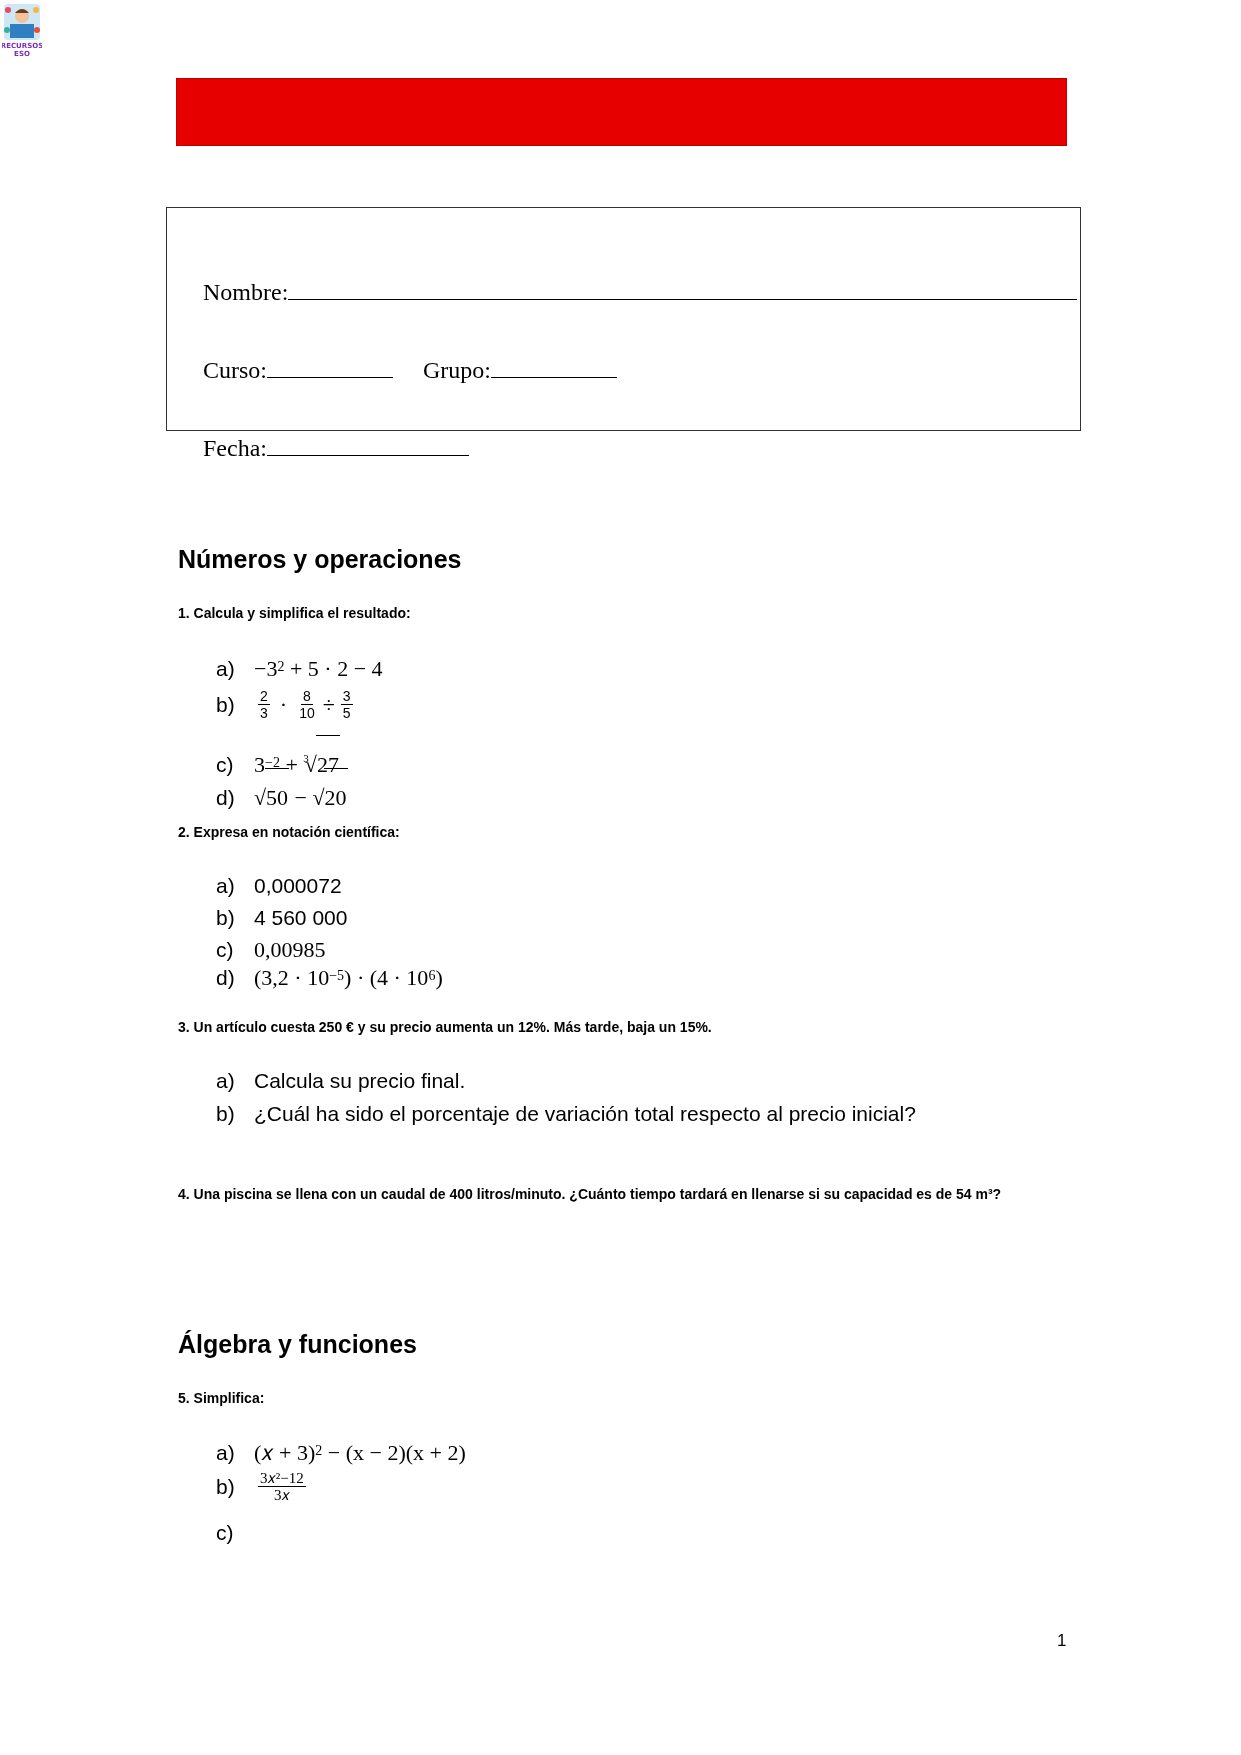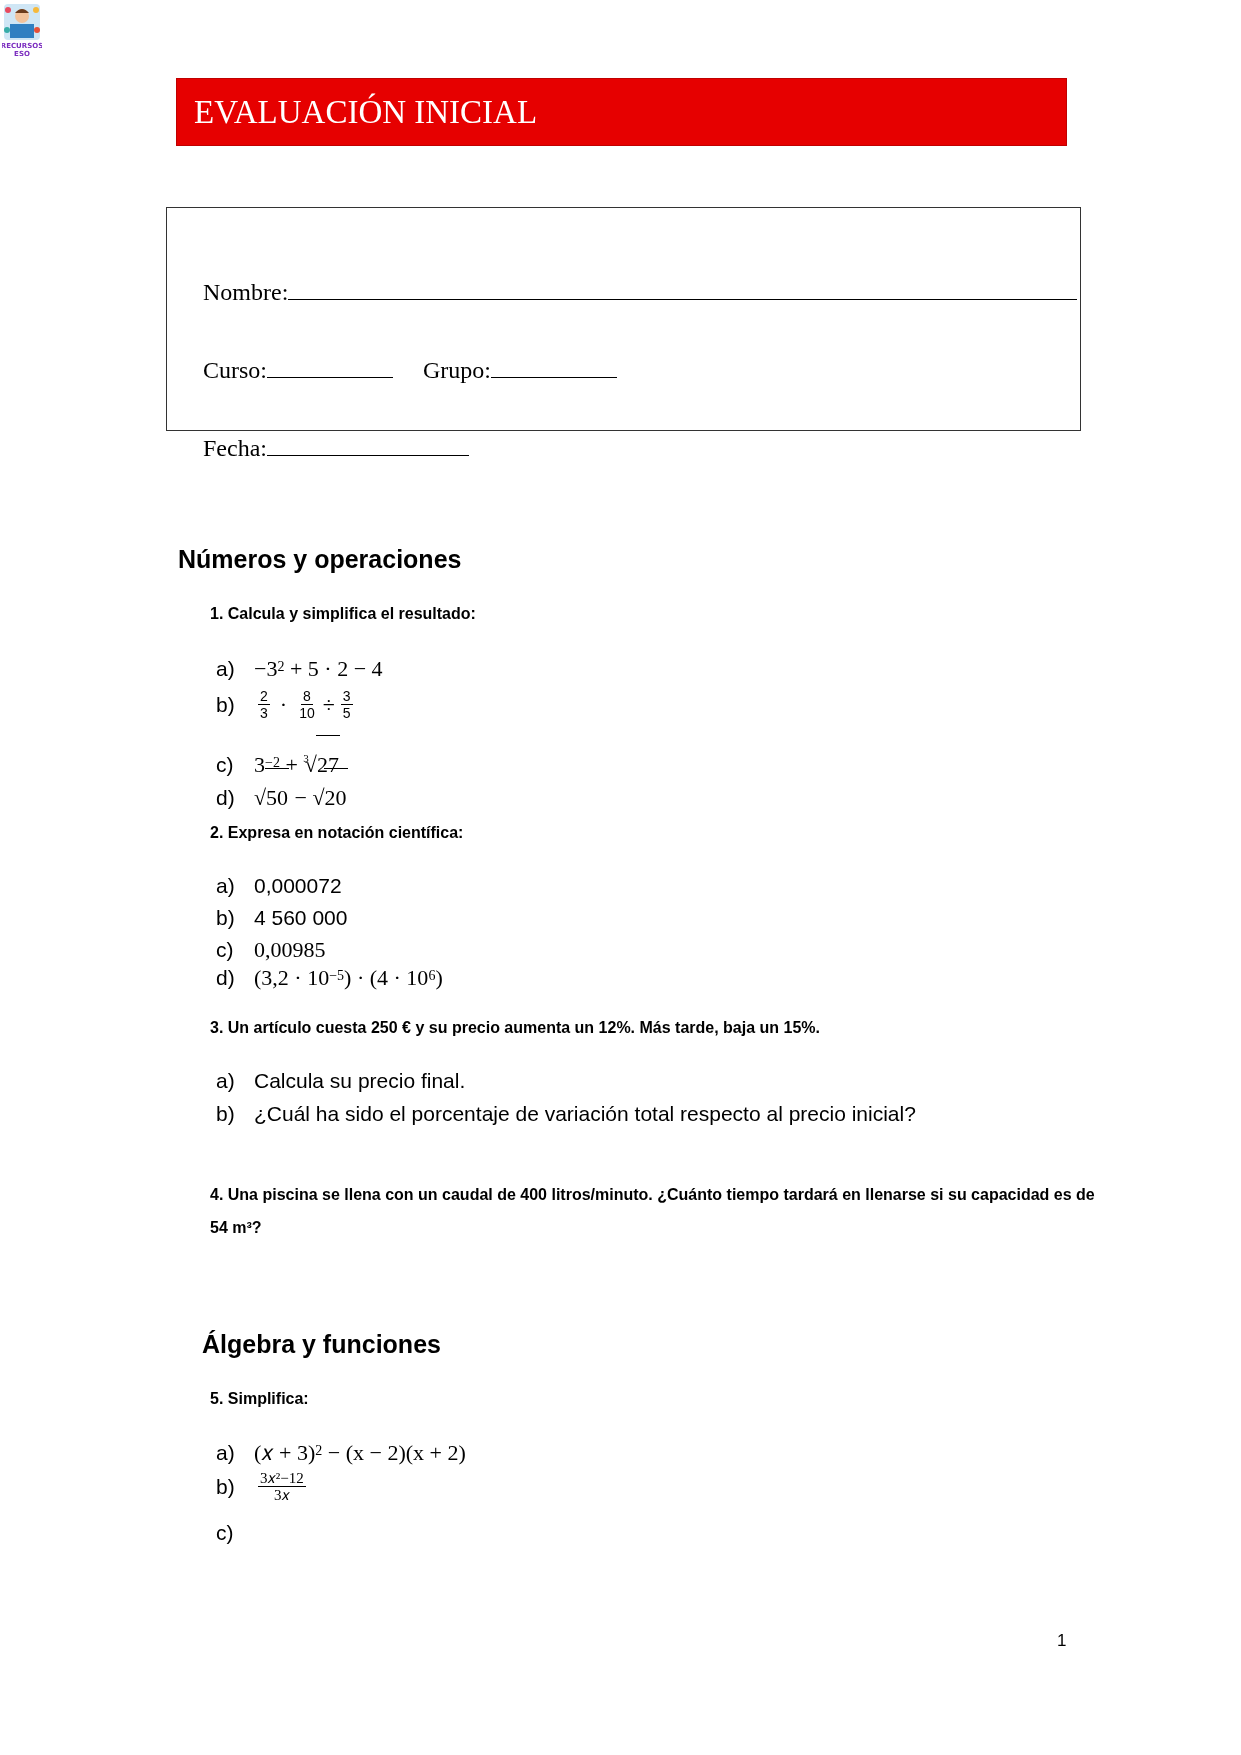--- a/index.html
+++ b/index.html
@@ -4,21 +4,21 @@
 <style>
   html, body { margin: 0; padding: 0; background: #ffffff; }
   body { width: 1241px; height: 1755px; position: relative; overflow: hidden; color: #000; font-family: "Liberation Sans", sans-serif; }
   .logo { position: absolute; left: 2px; top: 2px; width: 40px; height: 56px; }
   .banner { position: absolute; left: 176px; top: 78px; width: 891px; height: 68px; background: #e60000; border: 1px solid #c00000; box-sizing: border-box; display: flex; align-items: center; justify-content: space-between; padding: 0 16px 0 17px; }
   .banner span { font-family: "Liberation Serif", serif; color: #ffffff; font-size: 33px; letter-spacing: 0px; }
   .infobox { position: absolute; left: 166px; top: 207px; width: 915px; height: 224px; border: 1.5px solid #333; box-sizing: border-box; }
   .field { position: absolute; left: 12px; font-family: "Liberation Serif", serif; font-size: 24px; white-space: pre; }
   .blank { display: inline-block; border-bottom: 1.5px solid #000; height: 22px; vertical-align: baseline; }
   .sec-title { position: absolute; left: 178px; font-size: 25px; font-weight: bold; font-family: "Liberation Sans", sans-serif; }
-  .q { position: absolute; left: 178px; font-size: 16px; font-weight: bold; font-family: "Liberation Sans", sans-serif; margin-left: 32px; }
+  .q { position: absolute; left: 178px; font-size: 14px; font-weight: bold; font-family: "Liberation Sans", sans-serif; }
   .q4 { width: 900px; line-height: 33px; }
   .item { position: absolute; left: 216px; font-size: 21px; font-family: "Liberation Sans", sans-serif; display: flex; align-items: center; }
   .item .lbl { width: 38px; display: inline-block; }
   .math { font-family: "Liberation Serif", serif; font-size: 22px; display: inline-flex; align-items: center; }
   .math sup { font-size: 14px; position: relative; top: -2px; }
   .frac { display: inline-flex; flex-direction: column; align-items: center; font-family: "Liberation Sans", sans-serif; font-size: 14px; line-height: 16px; margin: 0 4px; }
   .frac .num { border-bottom: 1.3px solid #000; padding: 0 2px; }
   .frac .den { padding: 0 2px; }
   .frac.serif { font-family: "Liberation Serif", serif; font-size: 15px; }
   .rad { border-top: 1.3px solid #000; padding: 16px 1px; margin-left: -1px; }
@@ -36,21 +36,20 @@
     <circle cx="6" cy="8" r="3" fill="#e84a5f"></circle>
     <circle cx="34" cy="8" r="3" fill="#f6b93b"></circle>
     <circle cx="5" cy="28" r="3" fill="#38ada9"></circle>
     <circle cx="35" cy="28" r="3" fill="#e55039"></circle>
     <text x="20" y="46" font-size="7" font-family="DejaVu Sans, sans-serif" fill="#7b2cbf" text-anchor="middle" font-weight="bold">RECURSOS</text>
     <text x="20" y="54" font-size="7" font-family="DejaVu Sans, sans-serif" fill="#7b2cbf" text-anchor="middle" font-weight="bold">ESO</text>
   </svg>
 </div>
 
 <div class="banner">
-  <span>EVALUACIÓN INICIAL</span>
 </div>
 
 <div class="infobox">
   <div class="field" style="top:42px;">
     <span>Nombre:</span><span class="blank" style="width:789px;"></span>
   </div>
   <div class="field" style="top:120px;">
     <span>Curso:</span><span class="blank" style="width:126px;"></span><span style="display:inline-block;width:30px;"></span><span>Grupo:</span><span class="blank" style="width:126px;"></span>
   </div>
   <div class="field" style="top:198px;">
@@ -145,21 +144,21 @@
   <span class="lbl">a)</span>
   <span>Calcula su precio final.</span>
 </div>
 <div class="item" style="top:1102px;">
   <span class="lbl">b)</span>
   <span>¿Cuál ha sido el porcentaje de variación total respecto al precio inicial?</span>
 </div>
 
 <div class="q q4" style="top:1178px;">4. Una piscina se llena con un caudal de 400 litros/minuto. ¿Cuánto tiempo tardará en llenarse si su capacidad es de 54 m³?</div>
 
-<div class="sec-title" style="top:1330px;margin-left:24px;">Álgebra y funciones</div>
+<div class="sec-title" style="top:1330px;">Álgebra y funciones</div>
 
 <div class="q" style="top:1390px;">5. Simplifica:</div>
 
 <div class="item" style="top:1440px;">
   <span class="lbl">a)</span>
   <span class="math">
     <span style="white-space:pre">(𝑥 + 3)</span>
       <sup>2</sup>
       <span style="white-space:pre"> − (x − 2)(x + 2)</span>
   </span>

